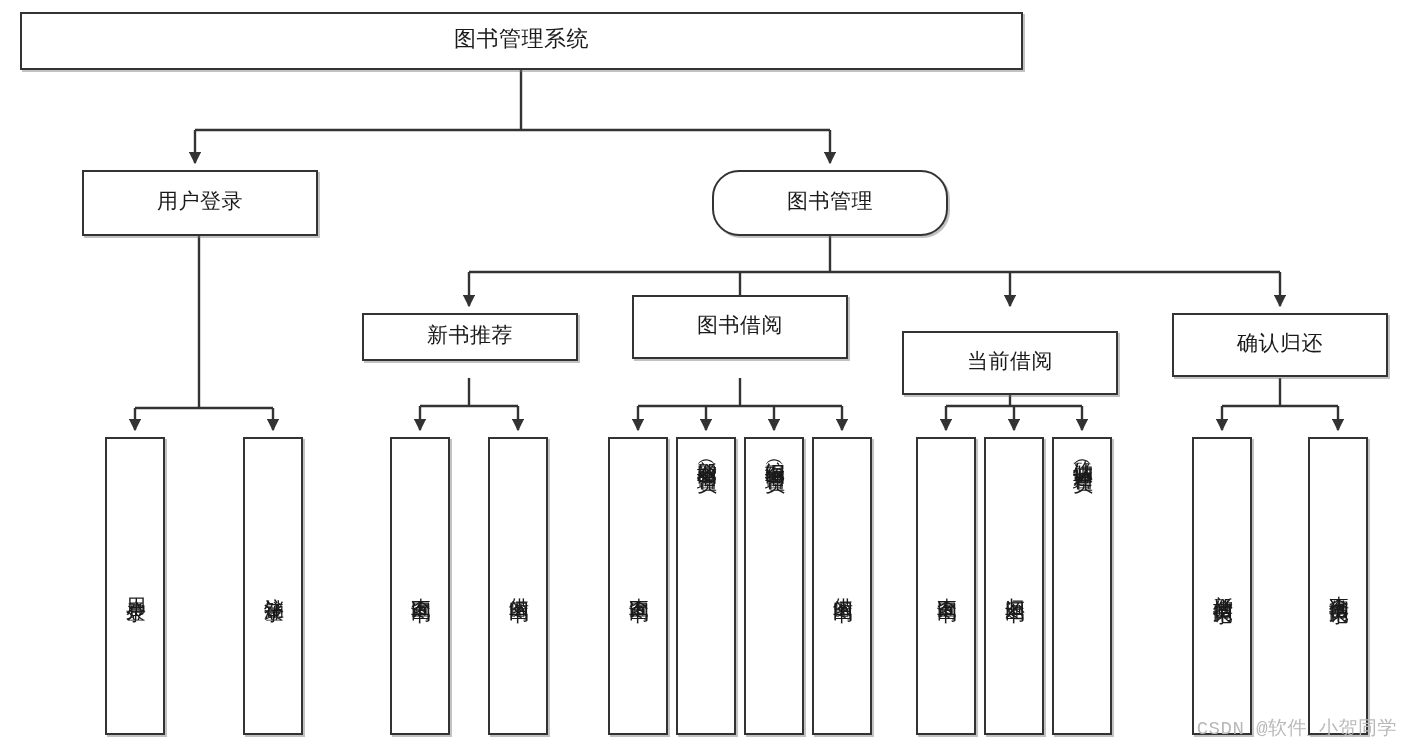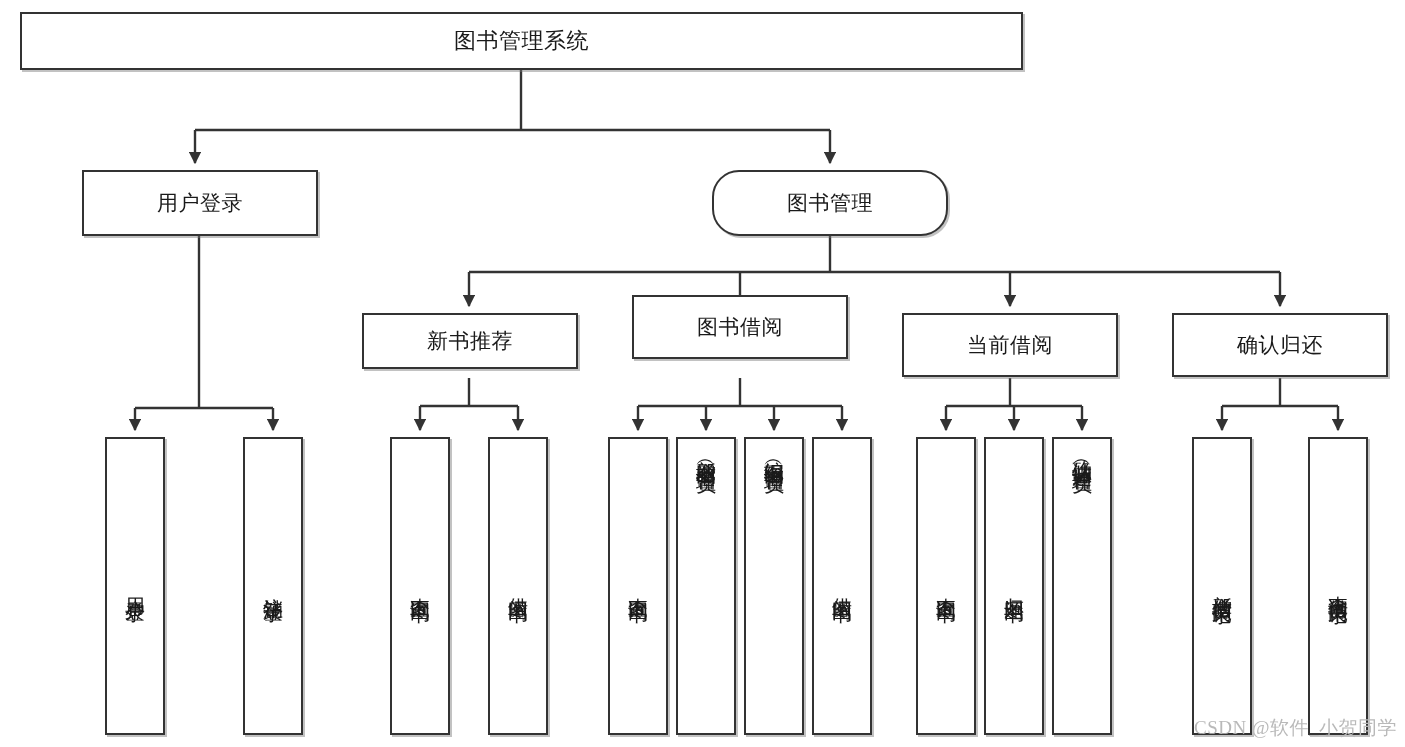--- a/index.html
+++ b/index.html
@@ -6,21 +6,21 @@
   html, body {
     margin: 0;
     padding: 0;
     background: #ffffff;
   }
   #canvas {
     position: relative;
     width: 1405px;
     height: 747px;
     background: #ffffff;
-    font-family: Liberation Serif, serif;
+    font-family: Liberation Mono, monospace;
     overflow: hidden;
   }
   #diagram-svg {
     position: absolute;
     left: 0;
     top: 0;
     width: 1405px;
     height: 747px;
   }
   .node-box {
@@ -133,29 +133,29 @@
   </div>
 
   <div class="node-box node-branch" style="left:82px; top:170px; width:236px; height:66px;">
     <span class="node-label">用户登录</span>
   </div>
 
   <div class="node-box node-branch" style="left:712px; top:170px; width:236px; height:66px;border-radius:27px;">
     <span class="node-label">图书管理</span>
   </div>
 
-  <div class="node-box node-branch" style="left:362px; top:313px; width:216px; height:56px;">
+  <div class="node-box node-branch" style="left:362px; top:313px; width:216px; height:48px;">
     <span class="node-label">新书推荐</span>
   </div>
 
   <div class="node-box node-branch" style="left:632px; top:295px; width:216px; height:64px;">
     <span class="node-label">图书借阅</span>
   </div>
 
-  <div class="node-box node-branch" style="left:902px; top:313px; width:216px; height:64px;">
+  <div class="node-box node-branch" style="left:902px; top:331px; width:216px; height:64px;">
     <span class="node-label">当前借阅</span>
   </div>
 
   <div class="node-box node-branch" style="left:1172px; top:313px; width:216px; height:64px;">
     <span class="node-label">确认归还</span>
   </div>
 
   <div class="node-box node-leaf center-v" style="left:105px; top:437px; width:60px; height:298px;">
     <span class="node-label">用户登录</span>
   </div>

